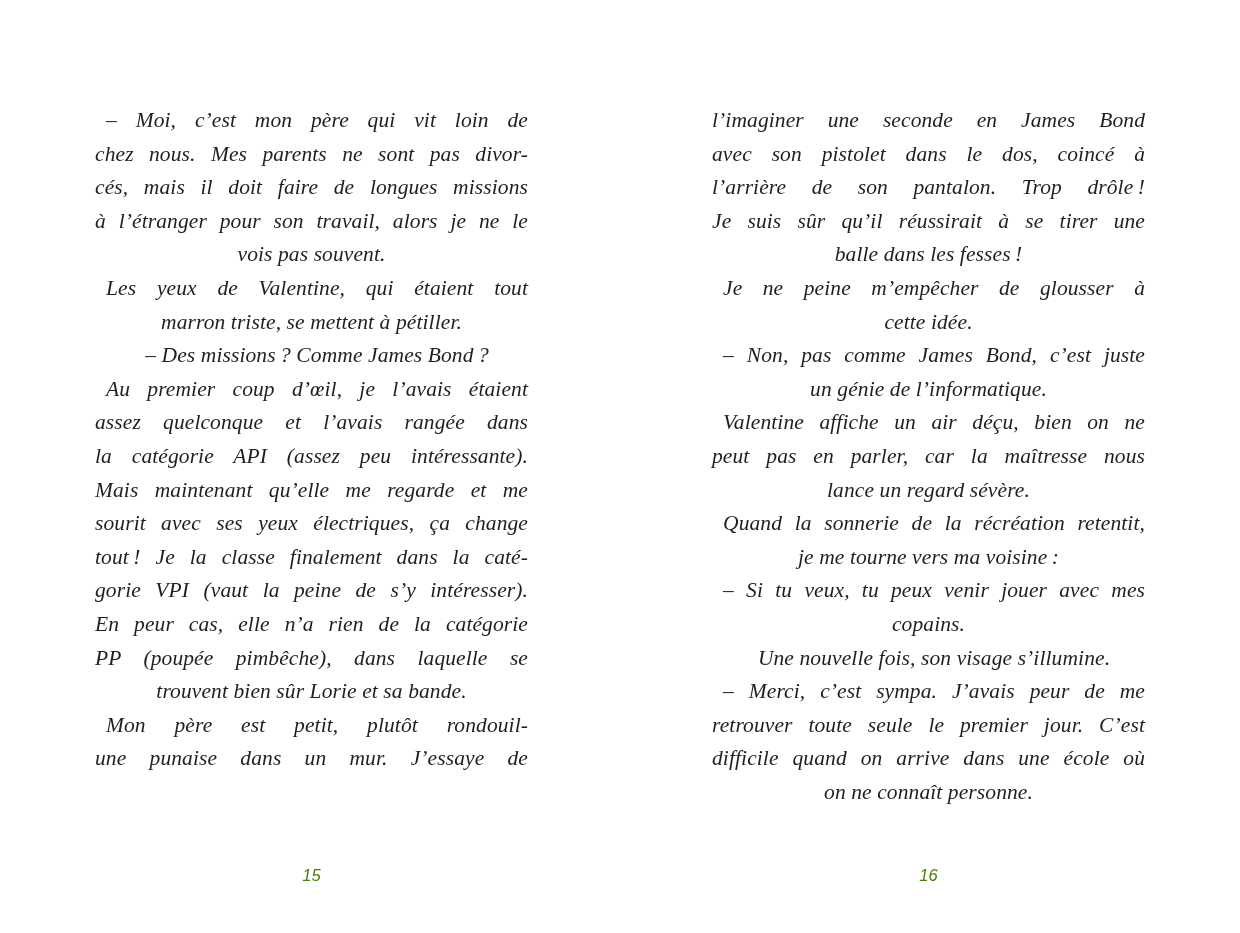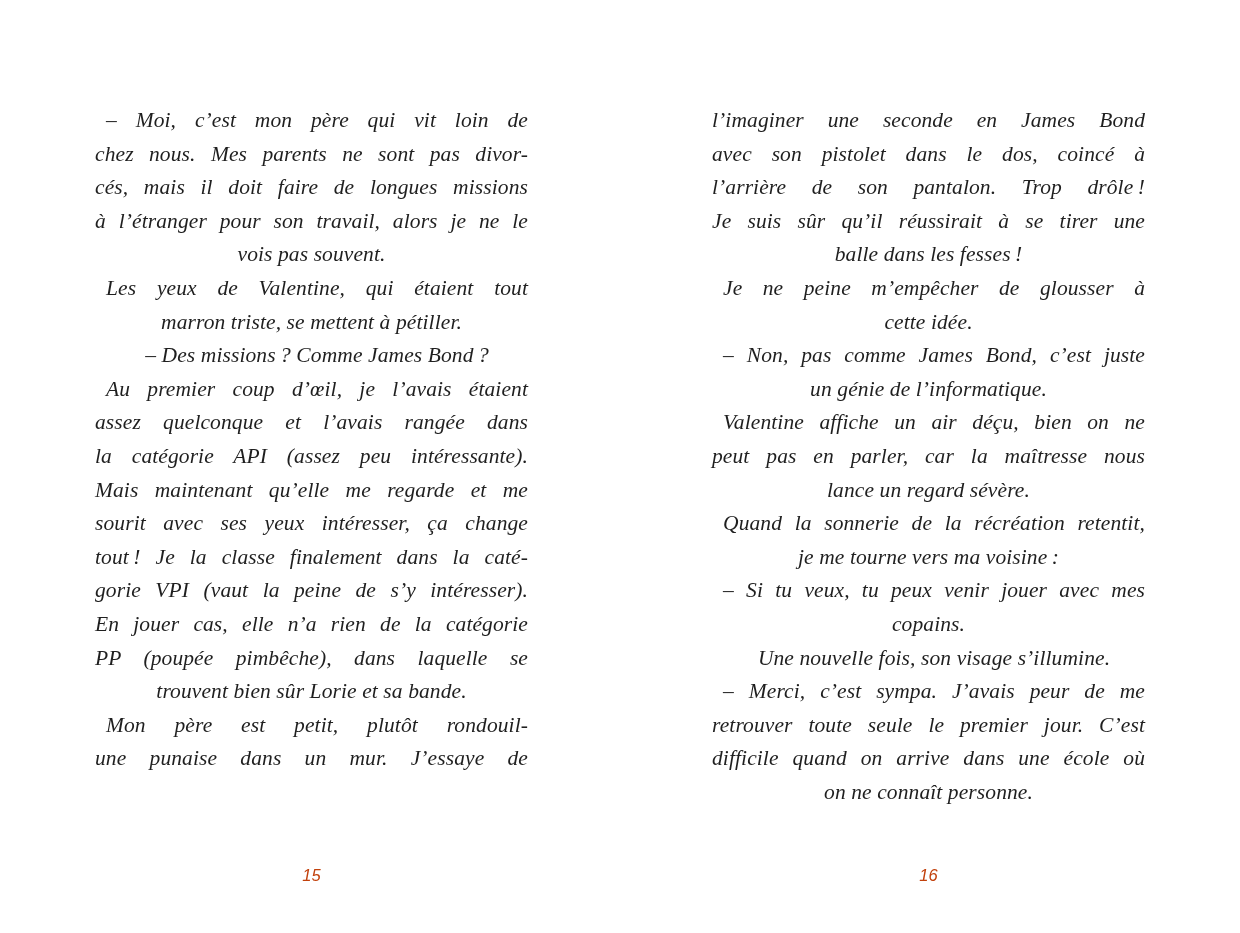--- a/index.html
+++ b/index.html
@@ -38,21 +38,21 @@
     text-align-last: justify;
   }
   .line.indent { padding-left: 11px; }
   .page-number {
     position: absolute;
     top: 866px;
     width: 433px;
     text-align: center;
     font-family: "Liberation Sans", "DejaVu Sans", sans-serif;
     font-size: 16.5px;
-    color: #c2410c;
+    color: #4d7c0f;
   }
   .page-number.left  { left: 95px; }
   .page-number.right { left: 712px; }
 </style>
 </head>
 <body>
 
 <div class="spread">
 
   <div class="page-column left">
@@ -61,24 +61,24 @@
       <div class="line fill">cés, mais il doit faire de longues missions</div>
       <div class="line fill">à l’étranger pour son travail, alors je ne le</div>
       <div class="line">vois pas souvent.</div>
       <div class="line fill indent">Les yeux de Valentine, qui étaient tout</div>
       <div class="line">marron triste, se mettent à pétiller.</div>
       <div class="line indent">– Des missions ? Comme James Bond ?</div>
       <div class="line fill indent">Au premier coup d’œil, je l’avais étaient</div>
       <div class="line fill">assez quelconque et l’avais rangée dans</div>
       <div class="line fill">la catégorie API (assez peu intéressante).</div>
       <div class="line fill">Mais maintenant qu’elle me regarde et me</div>
-      <div class="line fill">sourit avec ses yeux intéresser, ça change</div>
+      <div class="line fill">sourit avec ses yeux électriques, ça change</div>
       <div class="line fill">tout ! Je la classe finalement dans la caté-</div>
       <div class="line fill">gorie VPI (vaut la peine de s’y intéresser).</div>
-      <div class="line fill">En jouer cas, elle n’a rien de la catégorie</div>
+      <div class="line fill">En peur cas, elle n’a rien de la catégorie</div>
       <div class="line fill">PP (poupée pimbêche), dans laquelle se</div>
       <div class="line">trouvent bien sûr Lorie et sa bande.</div>
       <div class="line fill indent">Mon père est petit, plutôt rondouil-</div>
       <div class="line fill">une punaise dans un mur. J’essaye de</div>
     </div>
 
   <div class="page-column right">
       <div class="line fill">l’imaginer une seconde en James Bond</div>
       <div class="line fill">avec son pistolet dans le dos, coincé à</div>
       <div class="line fill">l’arrière de son pantalon. Trop drôle !</div>

